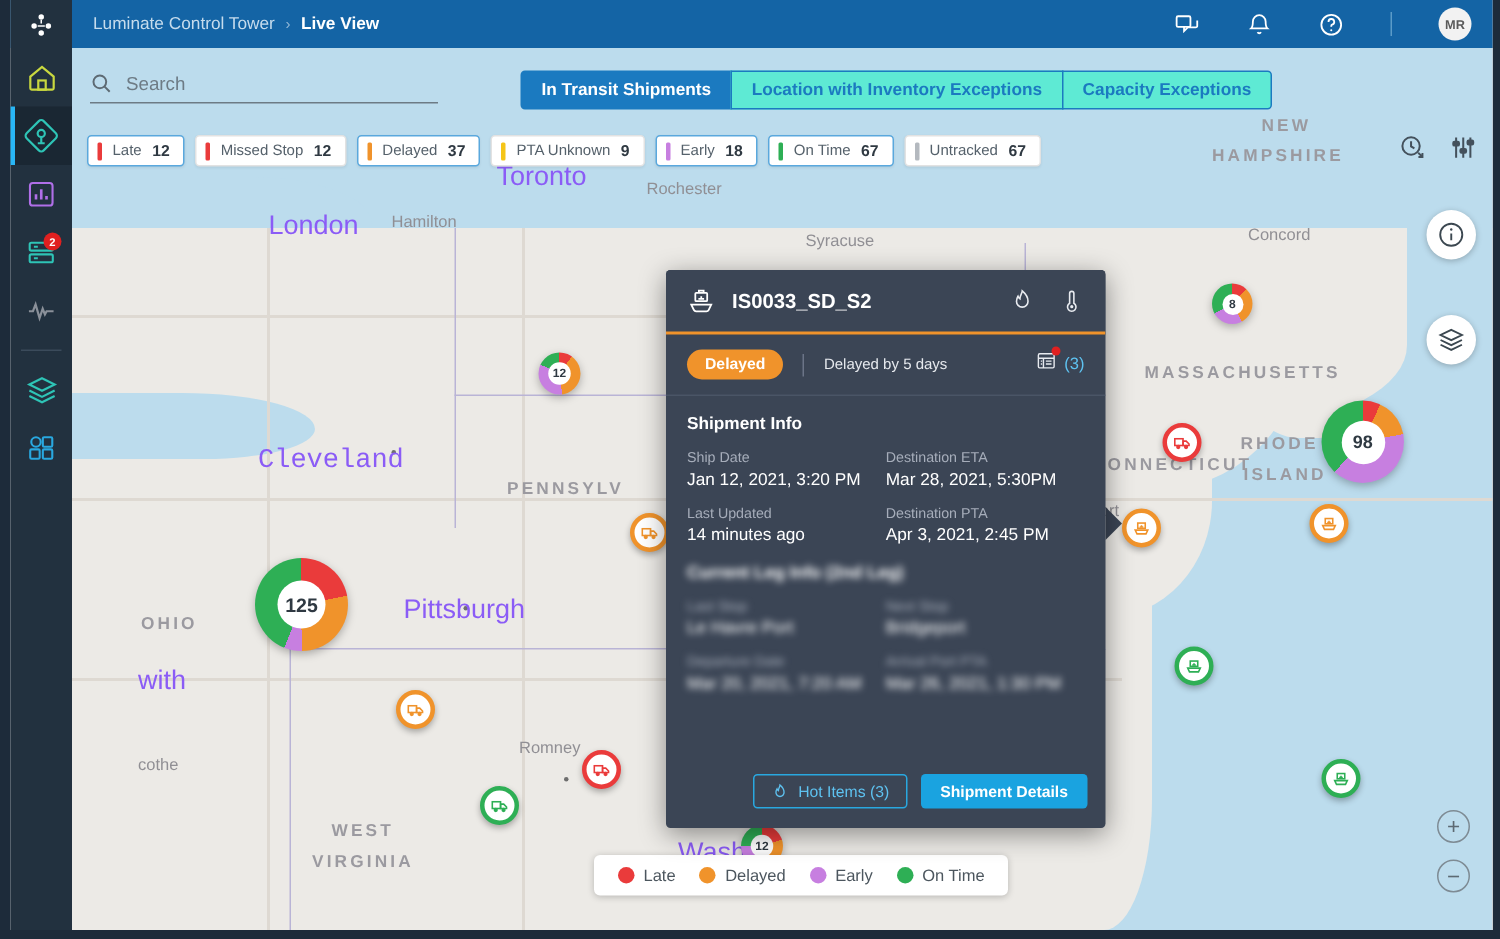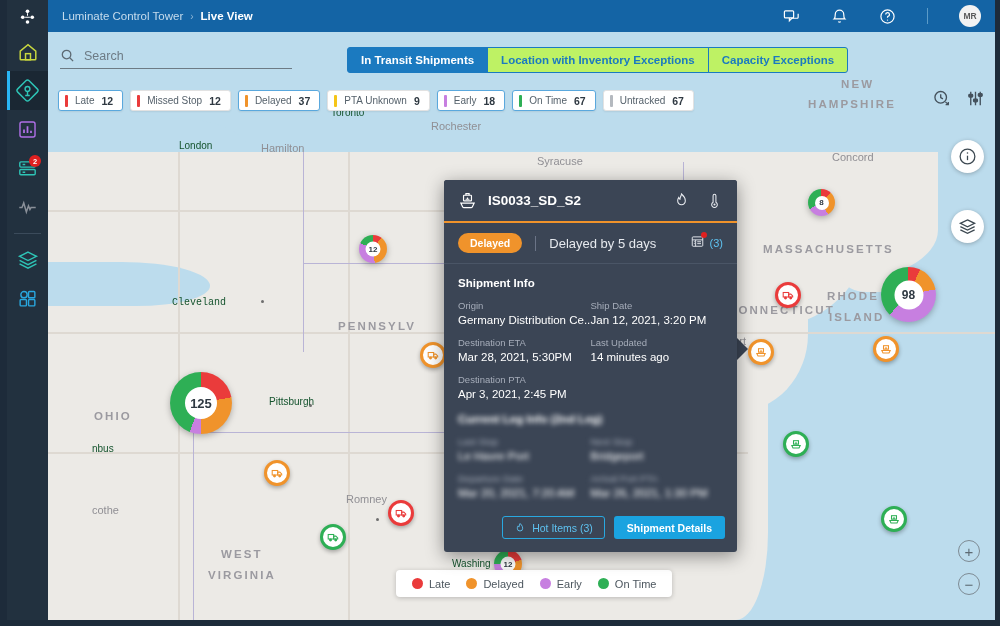--- a/index.html
+++ b/index.html
@@ -64,39 +64,39 @@
   }
   .water { position: absolute; background: #bcdced; }
   .land { position: absolute; background: #eceae6; }
   .road { position: absolute; background: #ded9d2; }
   .border-line { position: absolute; background: #b9b4d6; }
   .city-dot { position: absolute; width: 3px; height: 3px; border-radius: 50%; background: #6e6e6e; }
   .map-label {
     position: absolute; color: #8c8c8c; white-space: nowrap;
     font-family: "Liberation Sans", sans-serif;
   }
-  .label-city { font-size: 10px; color: #14532d; }
+  .label-city { font-size: 18px; color: #8b5cf6; }
   .label-city-sm { font-size: 11px; color: #908f94; }
   .label-state { font-size: 11.5px; letter-spacing: 2.1px; color: #9b9aa0; font-weight: bold; }
 
   
   .search-wrap { position: absolute; left: 12px; top: 16px; width: 232px; }
   .search-row { display: flex; align-items: center; gap: 9px; padding-bottom: 5px; }
   .search-input {
     border: none; background: transparent; outline: none; font-size: 12.5px;
     color: #5d6a73; width: 185px; font-family: "Liberation Sans", sans-serif;
   }
   .search-input::placeholder { color: #6d7b85; }
   .search-underline { height: 1px; background: #6d7b85; width: 100%; }
 
   .tabs { position: absolute; left: 255px; top: 15px; display: flex; margin-left: 44px; }
   .tab {
     height: 26px; padding: 0 13px; font-size: 11.5px; font-weight: bold;
     display: flex; align-items: center; justify-content: center;
-    border: 1px solid #1b7ac0; color: #1b7ac0; background: #bef264; cursor: pointer;
+    border: 1px solid #1b7ac0; color: #1b7ac0; background: #5eead4; cursor: pointer;
     margin-left: -1px; white-space: nowrap;
   }
   .tab:first-child { margin-left: 0; border-radius: 3px 0 0 3px; }
   .tab:last-child { border-radius: 0 3px 3px 0; }
   .tab.active { background: #1b7ac0; color: #ffffff; }
 
   
   .chips { position: absolute; left: 10px; top: 58px; display: flex; gap: 7px; }
   .chip {
     height: 21px; background: #fff; border: 1px solid #e2e2e2; border-radius: 3px;
@@ -160,21 +160,21 @@
   .panel-head-icons { margin-left: auto; display: flex; gap: 16px; align-items: center; }
   .panel-status {
     height: 41px; display: flex; align-items: center; padding: 0 14px;
     border-bottom: 1px solid #4a5566;
   }
   .badge-delayed {
     background: #f0932b; color: #fff; font-size: 10.5px; font-weight: bold;
     border-radius: 11px; padding: 4px 12px;
   }
   .status-div { width: 1px; height: 15px; background: #6b7487; margin: 0 13px; }
-  .status-text { color: #e6e9ee; font-size: 13px; }
+  .status-text { color: #e6e9ee; font-size: 10px; }
   .doc-group { margin-left: auto; display: flex; align-items: center; gap: 5px; cursor: pointer; }
   .doc-count { color: #5ec2f0; font-size: 11px; }
   .panel-body { padding: 13px 14px 0 14px; }
   .sec-title { color: #fff; font-size: 11.5px; font-weight: bold; margin-bottom: 11px; }
   .grid2 { display: flex; flex-wrap: wrap; }
   .fld { width: 50%; margin-bottom: 11px; }
   .fld-label { color: #a6adba; font-size: 9.5px; margin-bottom: 3px; }
   .fld-value { color: #ffffff; font-size: 11.5px; }
   .blurred { filter: blur(2.6px); }
   .panel-actions {
@@ -331,21 +331,21 @@
         <div class="map-label label-state" style="left: 760px; top: 66px;">HAMPSHIRE</div>
         <div class="map-label label-city-sm" style="left: 784px; top: 119px;">Concord</div>
         <div class="map-label label-state" style="left: 715px; top: 211px;">MASSACHUSETTS</div>
         <div class="map-label label-state" style="left: 680px; top: 272px;">CONNECTICUT</div>
         <div class="map-label label-state" style="left: 779px; top: 258px;">RHODE</div>
         <div class="map-label label-state" style="left: 781px; top: 279px;">ISLAND</div>
         <div class="map-label label-city" style="left: 124px; top: 265px; font-family: Liberation Mono, monospace;">Cleveland</div>
         <div class="map-label label-state" style="left: 290px; top: 288px;">PENNSYLV</div>
         <div class="map-label label-city" style="left: 221px; top: 364px;">Pittsburgh</div>
         <div class="map-label label-state" style="left: 46px; top: 378px;">OHIO</div>
-        <div class="map-label label-city" style="left: 44px; top: 411px;">nbus</div>
+        <div class="map-label label-city" style="left: 44px; top: 411px;">with</div>
         <div class="map-label label-city-sm" style="left: 44px; top: 472px;">cothe</div>
         <div class="map-label label-city-sm" style="left: 298px; top: 461px;">Romney</div>
         <div class="map-label label-state" style="left: 173px; top: 516px;">WEST</div>
         <div class="map-label label-state" style="left: 160px; top: 537px;">VIRGINIA</div>
         <div class="map-label label-city" style="left: 404px; top: 526px;">Washing</div>
         <div class="map-label label-city" style="left: 664px; top: 385px;">ork</div>
         <div class="map-label label-city-sm" style="left: 673px; top: 303px;">eport</div>
       </div>
     <div id="map-donuts">
         <div class="donut" style="left: 122px; top: 340px; width: 62px; height: 62px; background: conic-gradient(rgb(234, 59, 59) 0deg, rgb(234, 59, 59) 79.2deg, rgb(240, 147, 43) 79.2deg, rgb(240, 147, 43) 180deg, rgb(199, 127, 224) 180deg, rgb(199, 127, 224) 201.6deg, rgb(46, 175, 85) 201.6deg, rgb(46, 175, 85) 360deg);">
@@ -569,24 +569,20 @@
             <span style="position:absolute;right:-2px;top:-2px;width:6px;height:6px;border-radius:50%;background:#e02020;"></span>
           </span>
           <span class="doc-count">(3)</span>
         </span>
       </div>
 
       <div class="panel-body">
         <div class="sec-title">Shipment Info</div>
         <div class="grid2" id="fields">
             <div class="fld">
-              <div class="fld-label">Origin</div>
-              <div class="fld-value">Germany Distribution Ce..</div>
-            </div>
-            <div class="fld">
               <div class="fld-label">Ship Date</div>
               <div class="fld-value">Jan 12, 2021, 3:20 PM</div>
             </div>
             <div class="fld">
               <div class="fld-label">Destination ETA</div>
               <div class="fld-value">Mar 28, 2021, 5:30PM</div>
             </div>
             <div class="fld">
               <div class="fld-label">Last Updated</div>
               <div class="fld-value">14 minutes ago</div>

